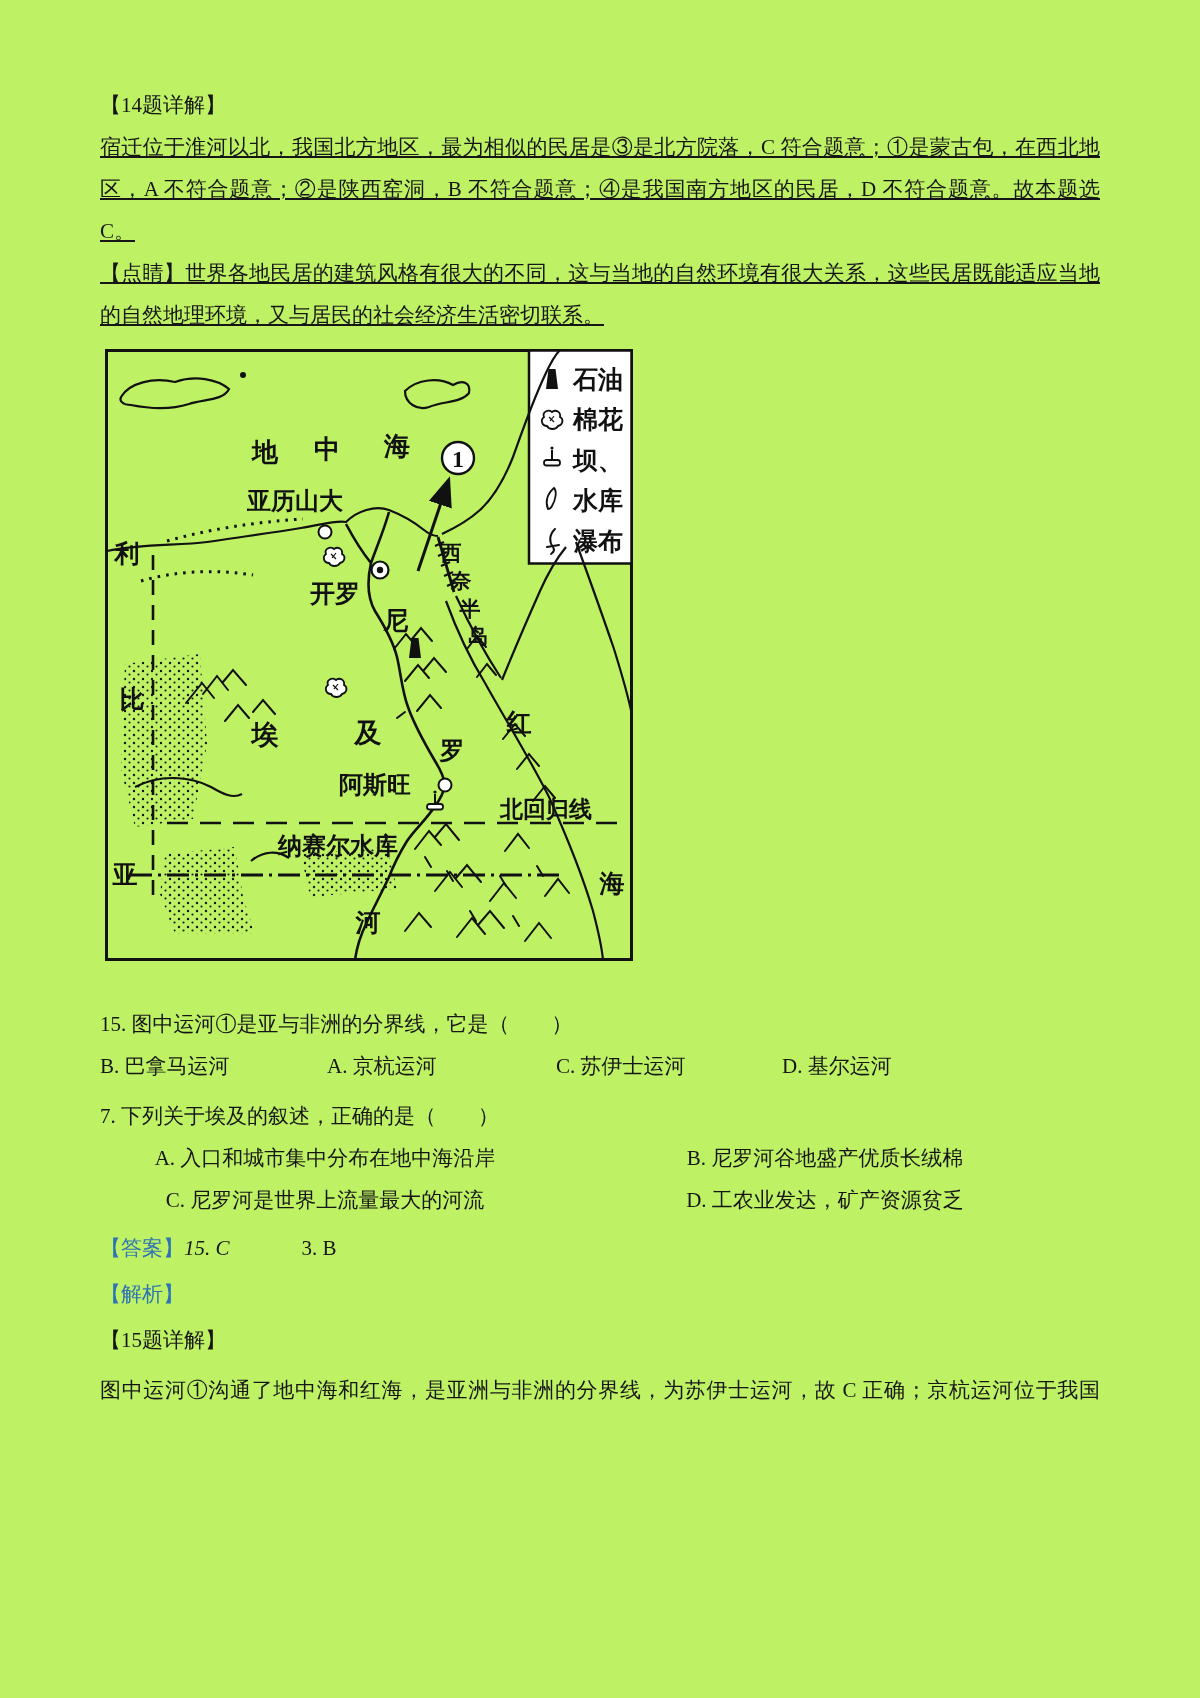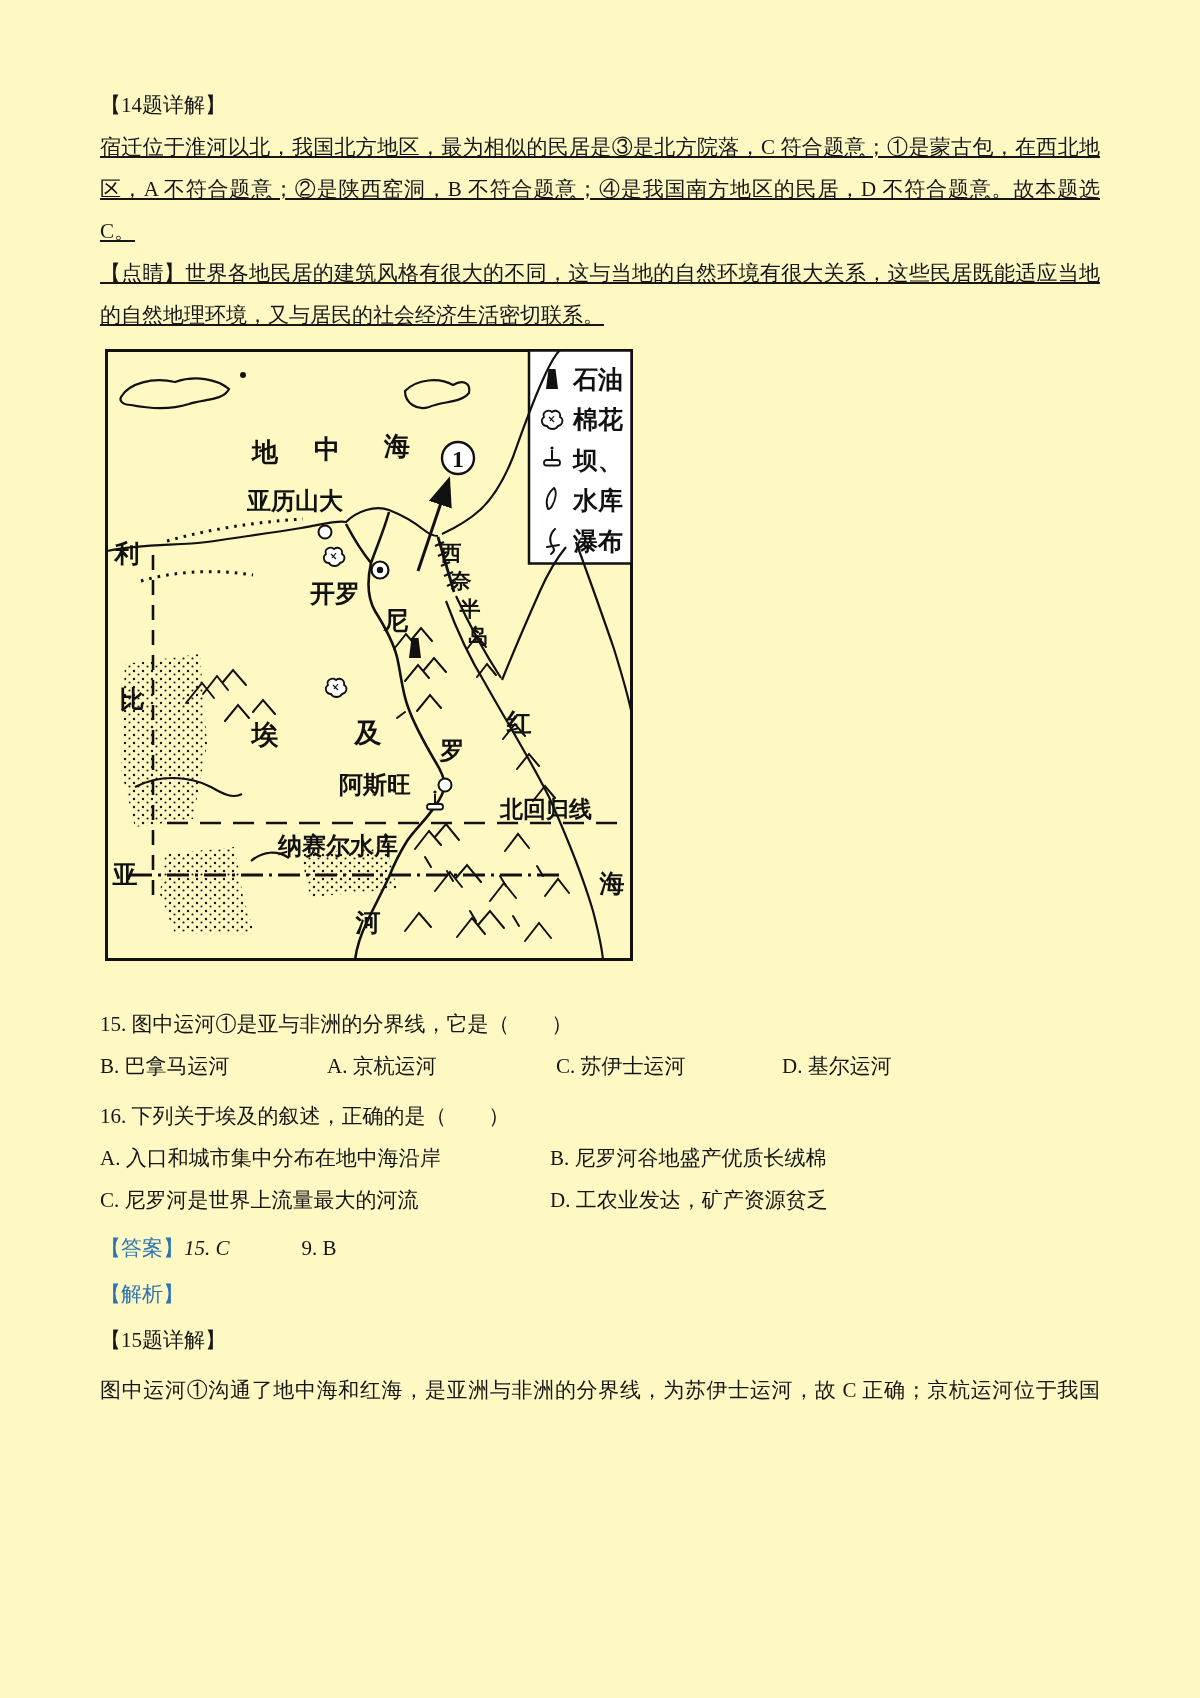--- a/index.html
+++ b/index.html
@@ -1,39 +1,39 @@
 <!DOCTYPE html>
 <html><head>
 <meta charset="utf-8">
 <style>
   html,body{margin:0;padding:0;background:#e8e8e8;}
   .page{
     position:relative;
     width:1200px;height:1698px;
     margin:0 auto;
-    background:#fef9c3;
+    background:#bef264;
     box-sizing:border-box;
     padding:84px 100px 0 100px;
     overflow:hidden;
     font-family:"Liberation Serif","DejaVu Serif",serif;
     color:#161616;
     font-size:21px;
     line-height:42px;
   }
   p{margin:0;}
   .just{text-align:justify;text-decoration:underline;}
   .just-last{text-align:justify;text-align-last:justify;}
   .indent{text-indent:2em;}
   .blue{color:#2E74B5;}
   .map-fig{margin:13px 0 0 5px;}
   .q{margin-top:0;}
   .q15{margin-top:42px;}
   .q16{margin-top:8px;}
   .opt4{display:grid;grid-template-columns:227px 229px 226px 1fr;}
-  .opt2{display:grid;grid-template-columns:450px 1fr;}
+  .opt2{display:grid;grid-template-columns:450px 1fr;text-align:center;}
   .ansline{margin-top:6px;}
   .ans-item{margin-right:72px;font-style:italic;}
   .mt4{margin-top:4px;}
   .final{margin-top:8px;}
   
   svg{display:block;}
   .frame{fill:none;stroke:#111;stroke-width:3;}
   .ln{fill:none;stroke:#111;stroke-width:2.2;}
   .riv{fill:none;stroke:#111;stroke-width:2.6;}
   .mt{fill:none;stroke:#111;stroke-width:2;stroke-linecap:round;}
@@ -212,29 +212,29 @@
   </figure>
 
   <p class="q q15">15. 图中运河①是亚与非洲的分界线，它是（　　）</p>
   <div class="opt4">
     <span>B. 巴拿马运河</span>
     <span>A. 京杭运河</span>
     <span>C. 苏伊士运河</span>
     <span>D. 基尔运河</span>
   </div>
 
-  <p class="q q16">16. 下列关于埃及的叙述，正确的是（　　）</p>
+  <p class="q q16">7. 下列关于埃及的叙述，正确的是（　　）</p>
   <div class="opt2">
     <span>A. 入口和城市集中分布在地中海沿岸</span>
     <span>B. 尼罗河谷地盛产优质长绒棉</span>
     <span>C. 尼罗河是世界上流量最大的河流</span>
     <span>D. 工农业发达，矿产资源贫乏</span>
   </div>
 
-  <p class="ansline"><span class="blue">【答案】</span><span class="ans-item">15. C</span><span>9. B</span></p>
+  <p class="ansline"><span class="blue">【答案】</span><span class="ans-item">15. C</span><span>3. B</span></p>
 
   <p class="blue mt4">【解析】</p>
 
   <p class="mt4">【15题详解】</p>
 
   <p class="just-last final">图中运河①沟通了地中海和红海，是亚洲与非洲的分界线，为苏伊士运河，故 C 正确；京杭运河位于我国</p>
 
 </div>
 
 </body></html>

